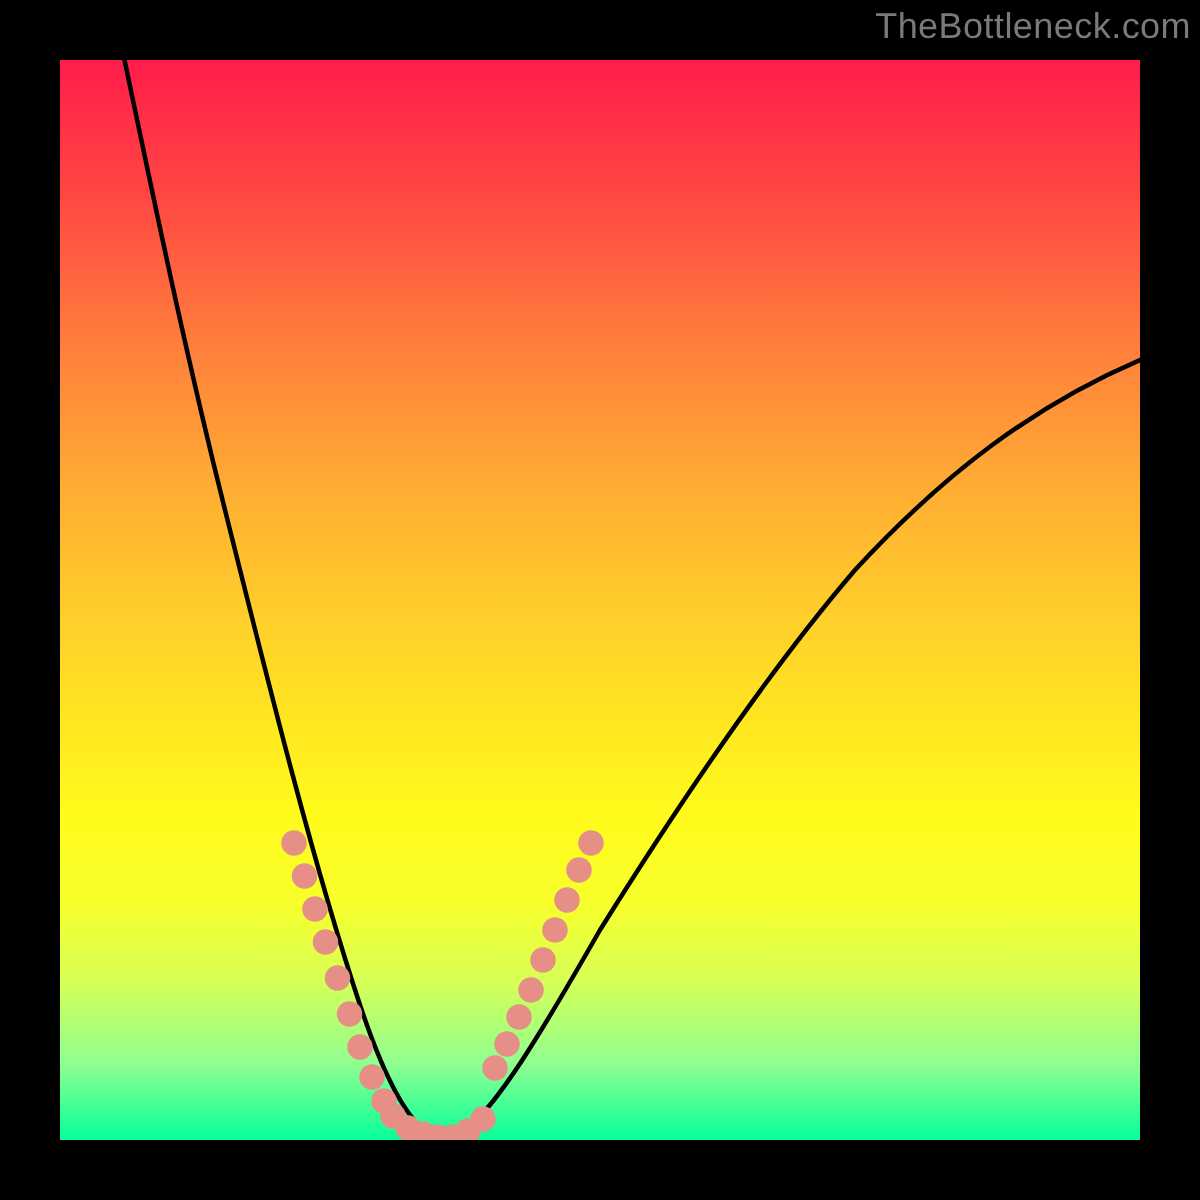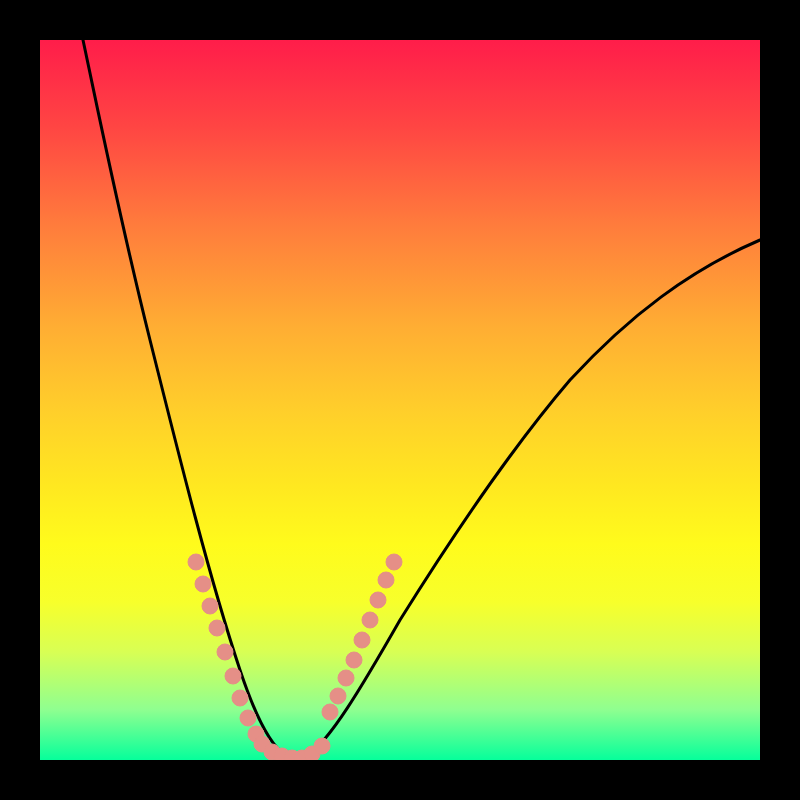--- a/index.html
+++ b/index.html
@@ -102,13 +102,14 @@
         <circle cx="222" cy="704" r="8"></circle>
         <circle cx="232" cy="712" r="8"></circle>
         <circle cx="242" cy="716" r="8"></circle>
         <circle cx="252" cy="718" r="8"></circle>
         <circle cx="262" cy="718" r="8"></circle>
         <circle cx="272" cy="714" r="8"></circle>
         <circle cx="282" cy="706" r="8"></circle>
       </g>
     </svg>
   </div>
+  <div class="watermark">TheBottleneck.com</div>
 </div>
 
 </body></html>

